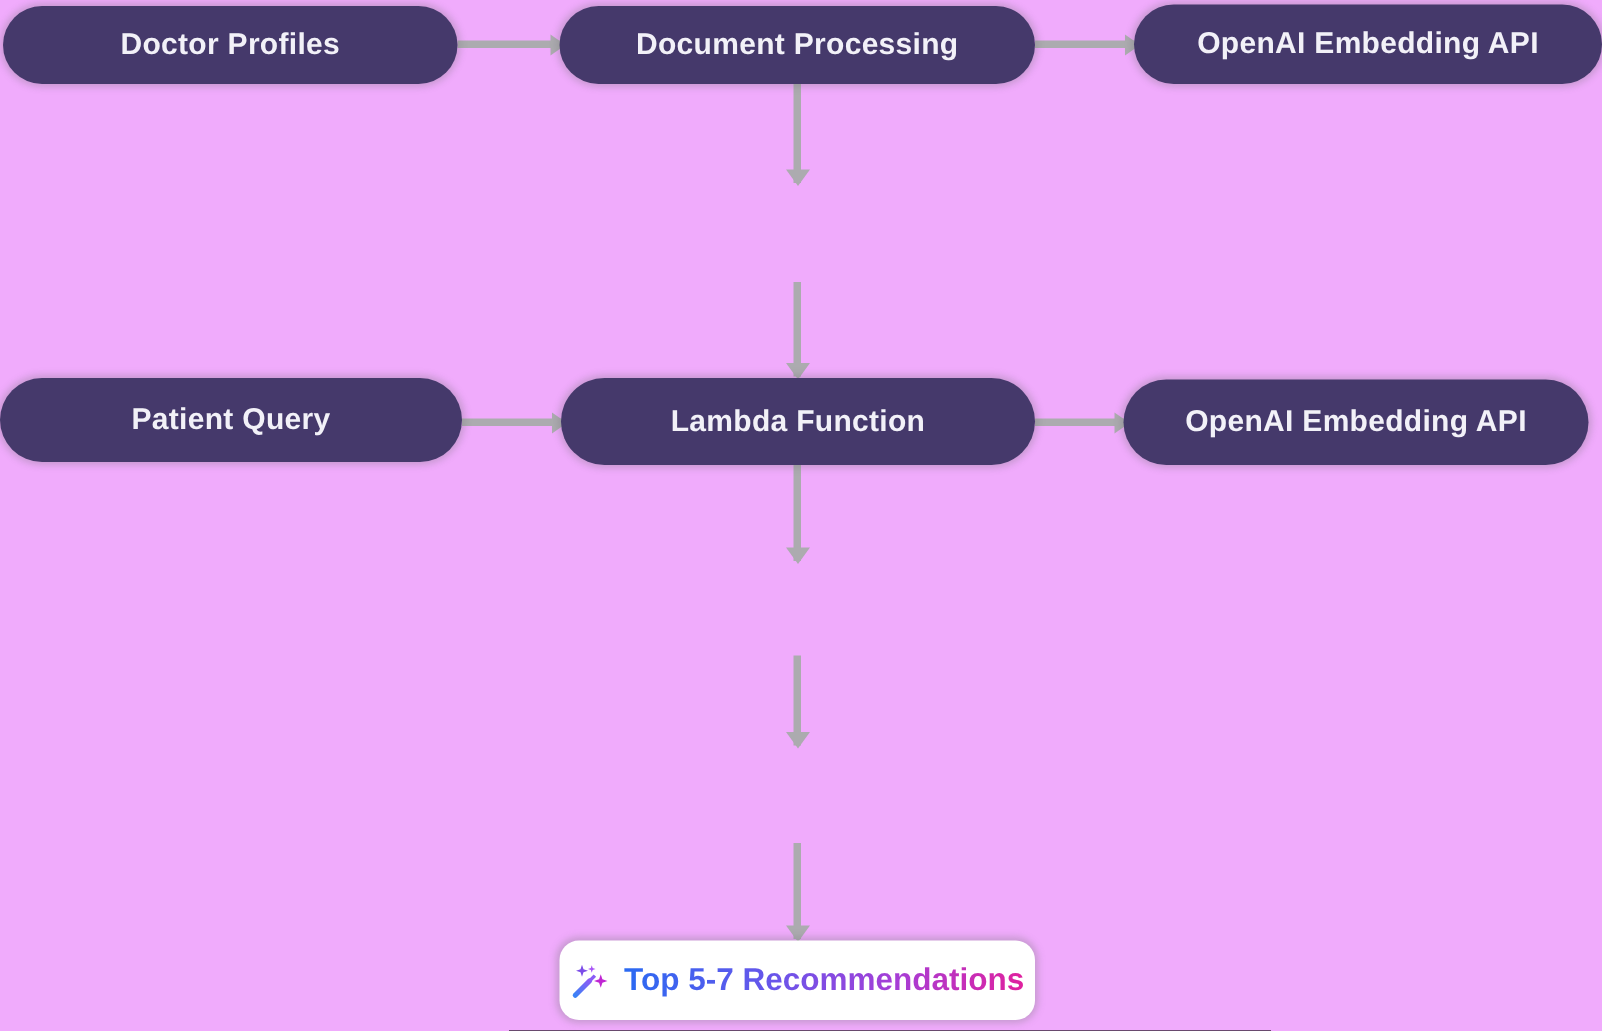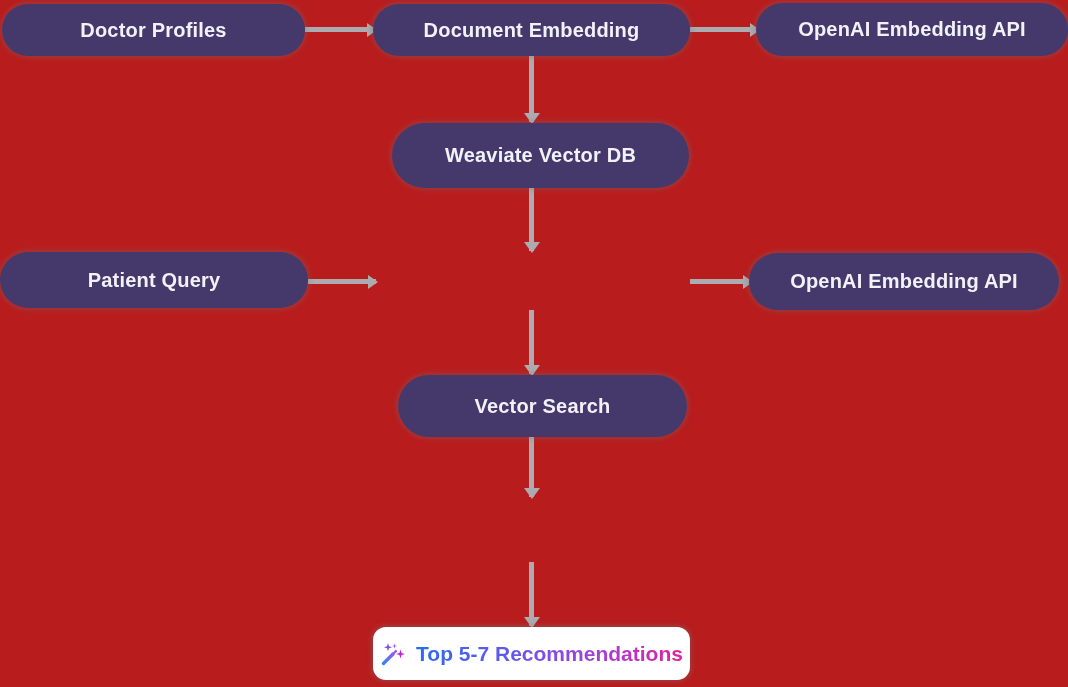--- a/index.html
+++ b/index.html
@@ -1,19 +1,19 @@
 <!DOCTYPE html>
 <html><head>
 <meta charset="utf-8">
 <style>
   html,body{margin:0;padding:0;background:#000;}
   .stage{
     position:relative;
     width:1068px;height:687px;
-    background:#b91c1c;
+    background:#f0abfc;
     overflow:hidden;
     font-family:"Liberation Sans", sans-serif;
   }
   .pill{
     position:absolute;
     background:#45396B;
     border-radius:999px;
     display:flex;align-items:center;justify-content:center;
     box-shadow:0 0 5px 2px rgba(115,115,120,0.32);
   }
@@ -73,43 +73,40 @@
   <div class="conn conn-v" style="left:529px;top:188px;height:63px"></div>
   <div class="conn conn-v" style="left:529px;top:310px;height:64px"></div>
   <div class="conn conn-v" style="left:529px;top:437px;height:60px"></div>
   <div class="conn conn-v" style="left:529px;top:562px;height:64px"></div>
 
   <div class="pill" style="left:2px;top:4px;width:303px;height:52px">
     <span class="pill-label">Doctor Profiles</span>
   </div>
 
   <div class="pill" style="left:373px;top:4px;width:317px;height:52px">
-    <span class="pill-label">Document Embedding</span>
+    <span class="pill-label">Document Processing</span>
   </div>
 
   <div class="pill" style="left:756px;top:3px;width:312px;height:53px">
     <span class="pill-label">OpenAI Embedding API</span>
   </div>
 
-  <div class="pill" style="left:392px;top:123px;width:297px;height:65px">
-    <span class="pill-label">Weaviate Vector DB</span>
-  </div>
 
   <div class="pill" style="left:0px;top:252px;width:308px;height:56px">
     <span class="pill-label">Patient Query</span>
   </div>
 
+  <div class="pill" style="left:374px;top:252px;width:316px;height:58px">
+    <span class="pill-label">Lambda Function</span>
+  </div>
 
   <div class="pill" style="left:749px;top:253px;width:310px;height:57px">
     <span class="pill-label">OpenAI Embedding API</span>
   </div>
 
-  <div class="pill" style="left:398px;top:375px;width:289px;height:62px">
-    <span class="pill-label">Vector Search</span>
-  </div>
 
 
   <div class="result-box">
     <svg class="wand-icon" viewBox="0 0 26 26">
       <defs>
         <linearGradient id="wandGrad" x1="0" y1="1" x2="1" y2="0">
           <stop offset="0" stop-color="#3B82F6"></stop>
           <stop offset="1" stop-color="#8B5CF6"></stop>
         </linearGradient>
       </defs>

